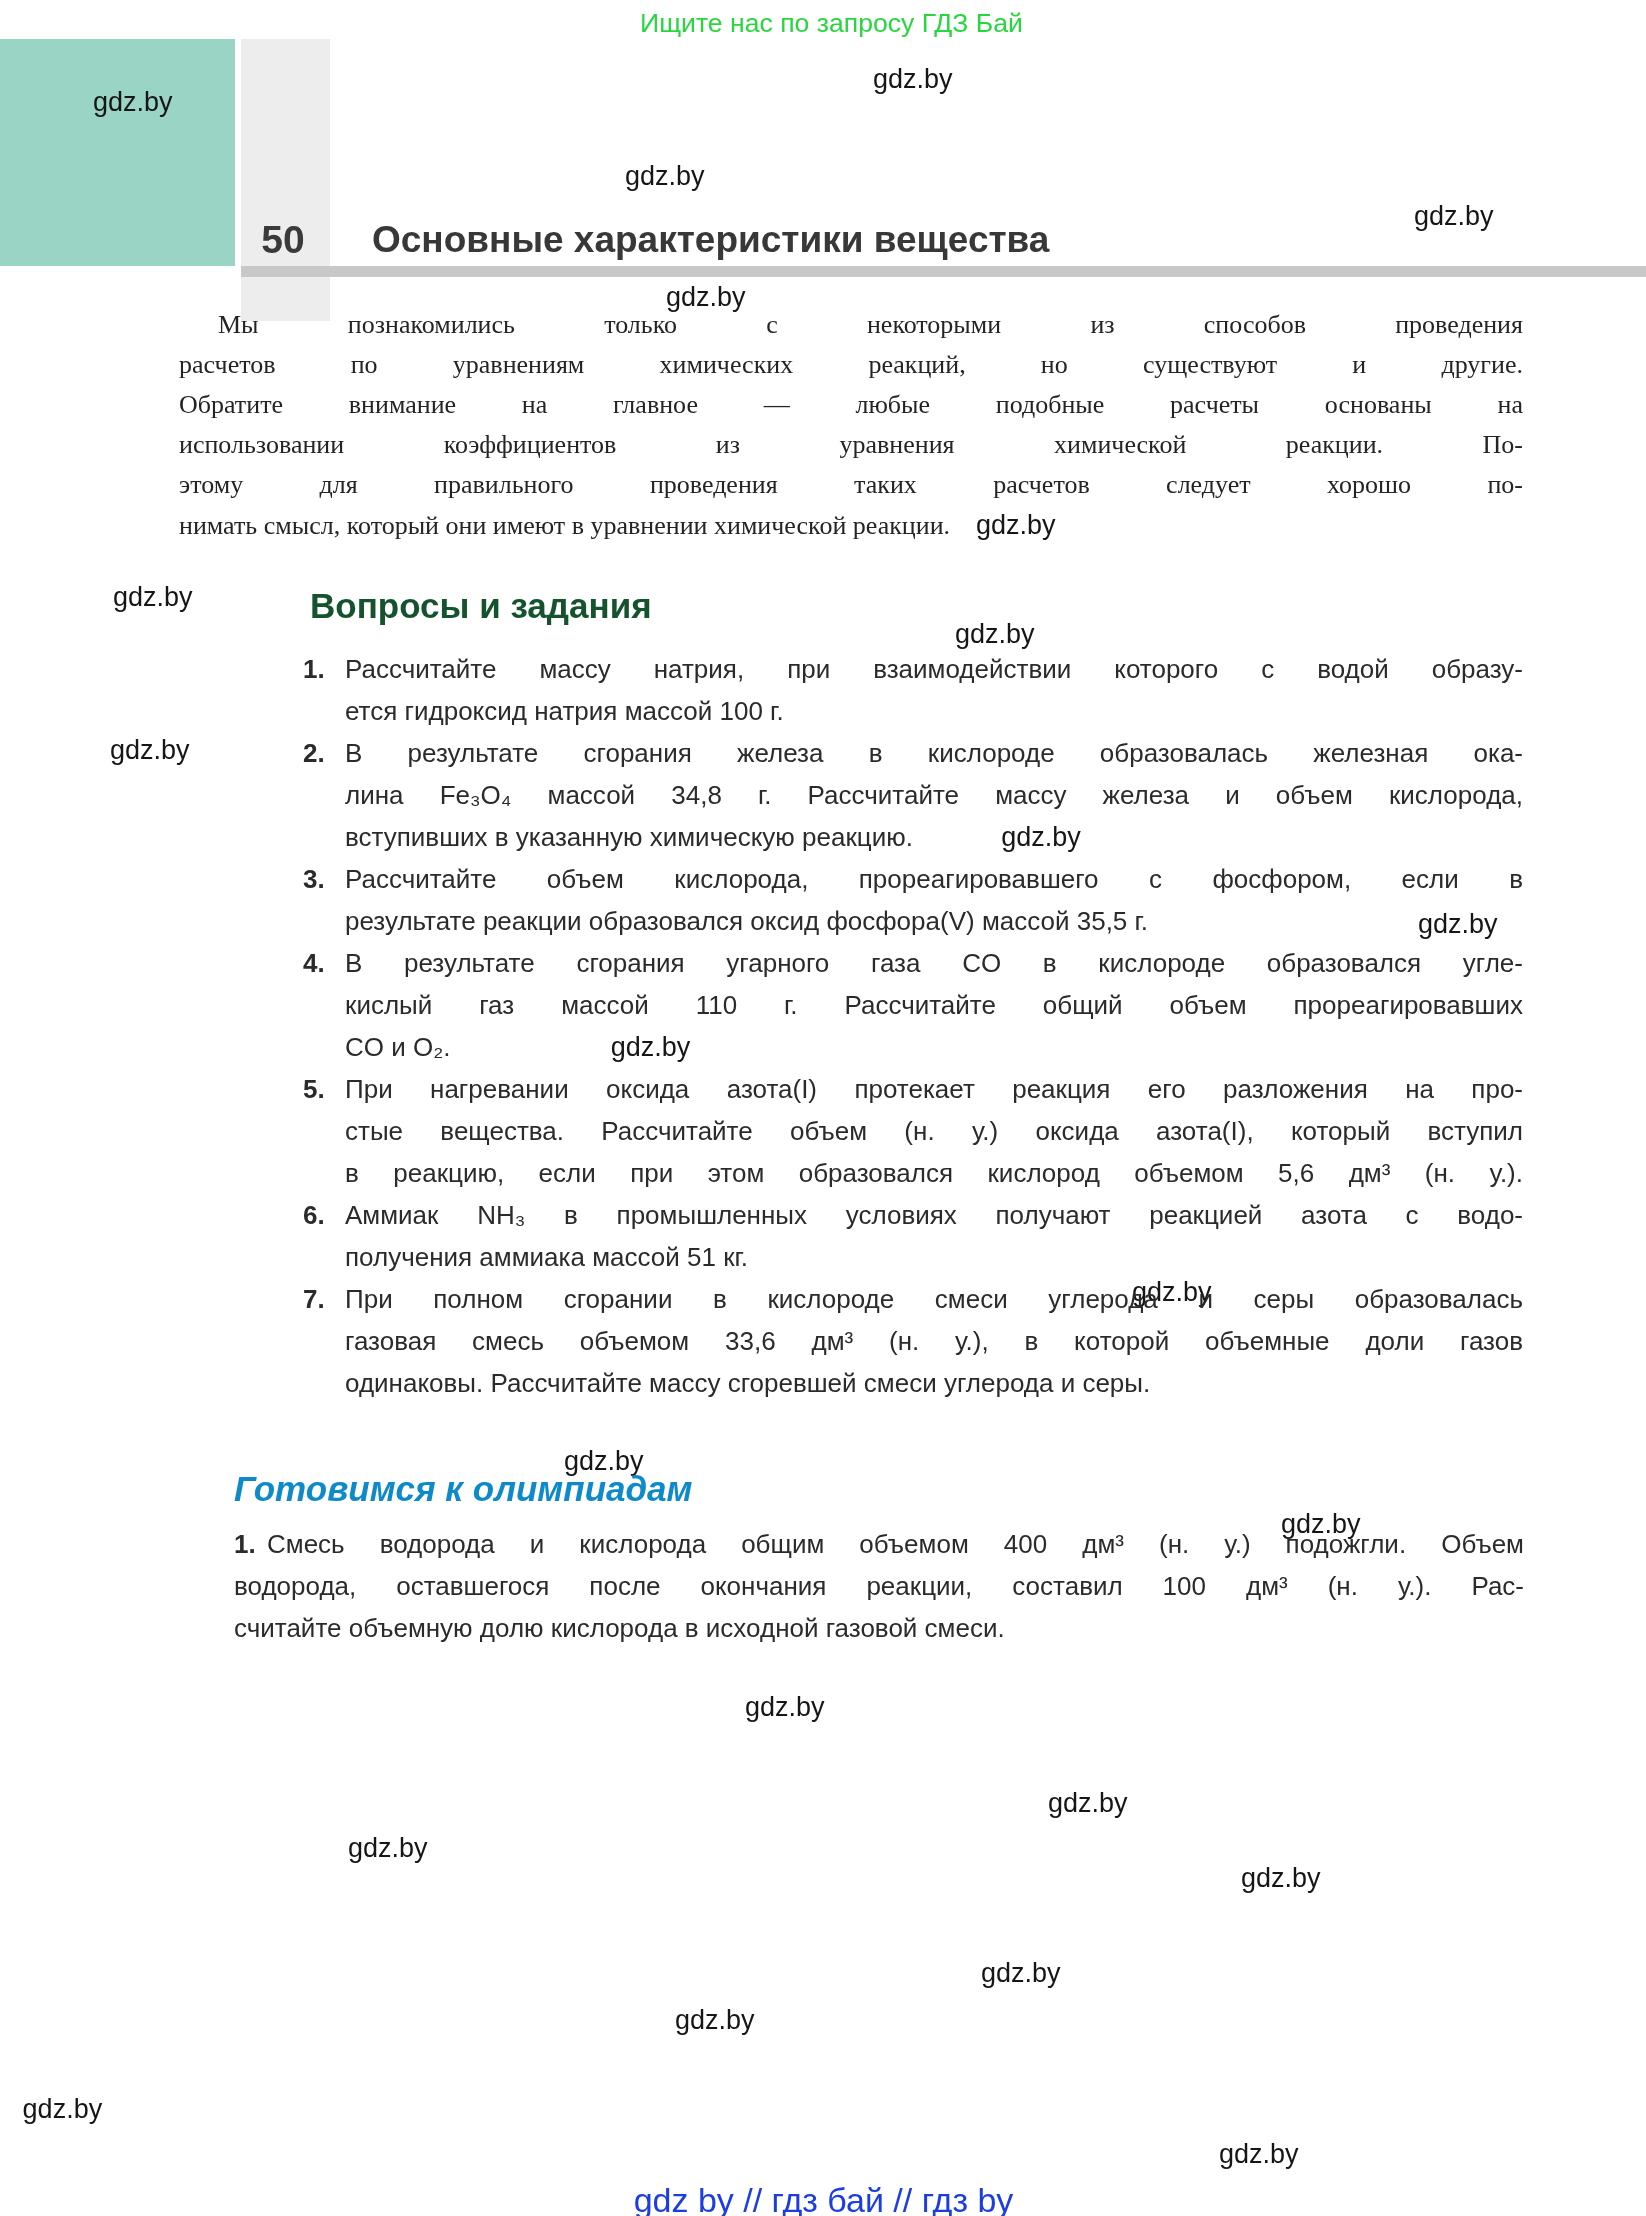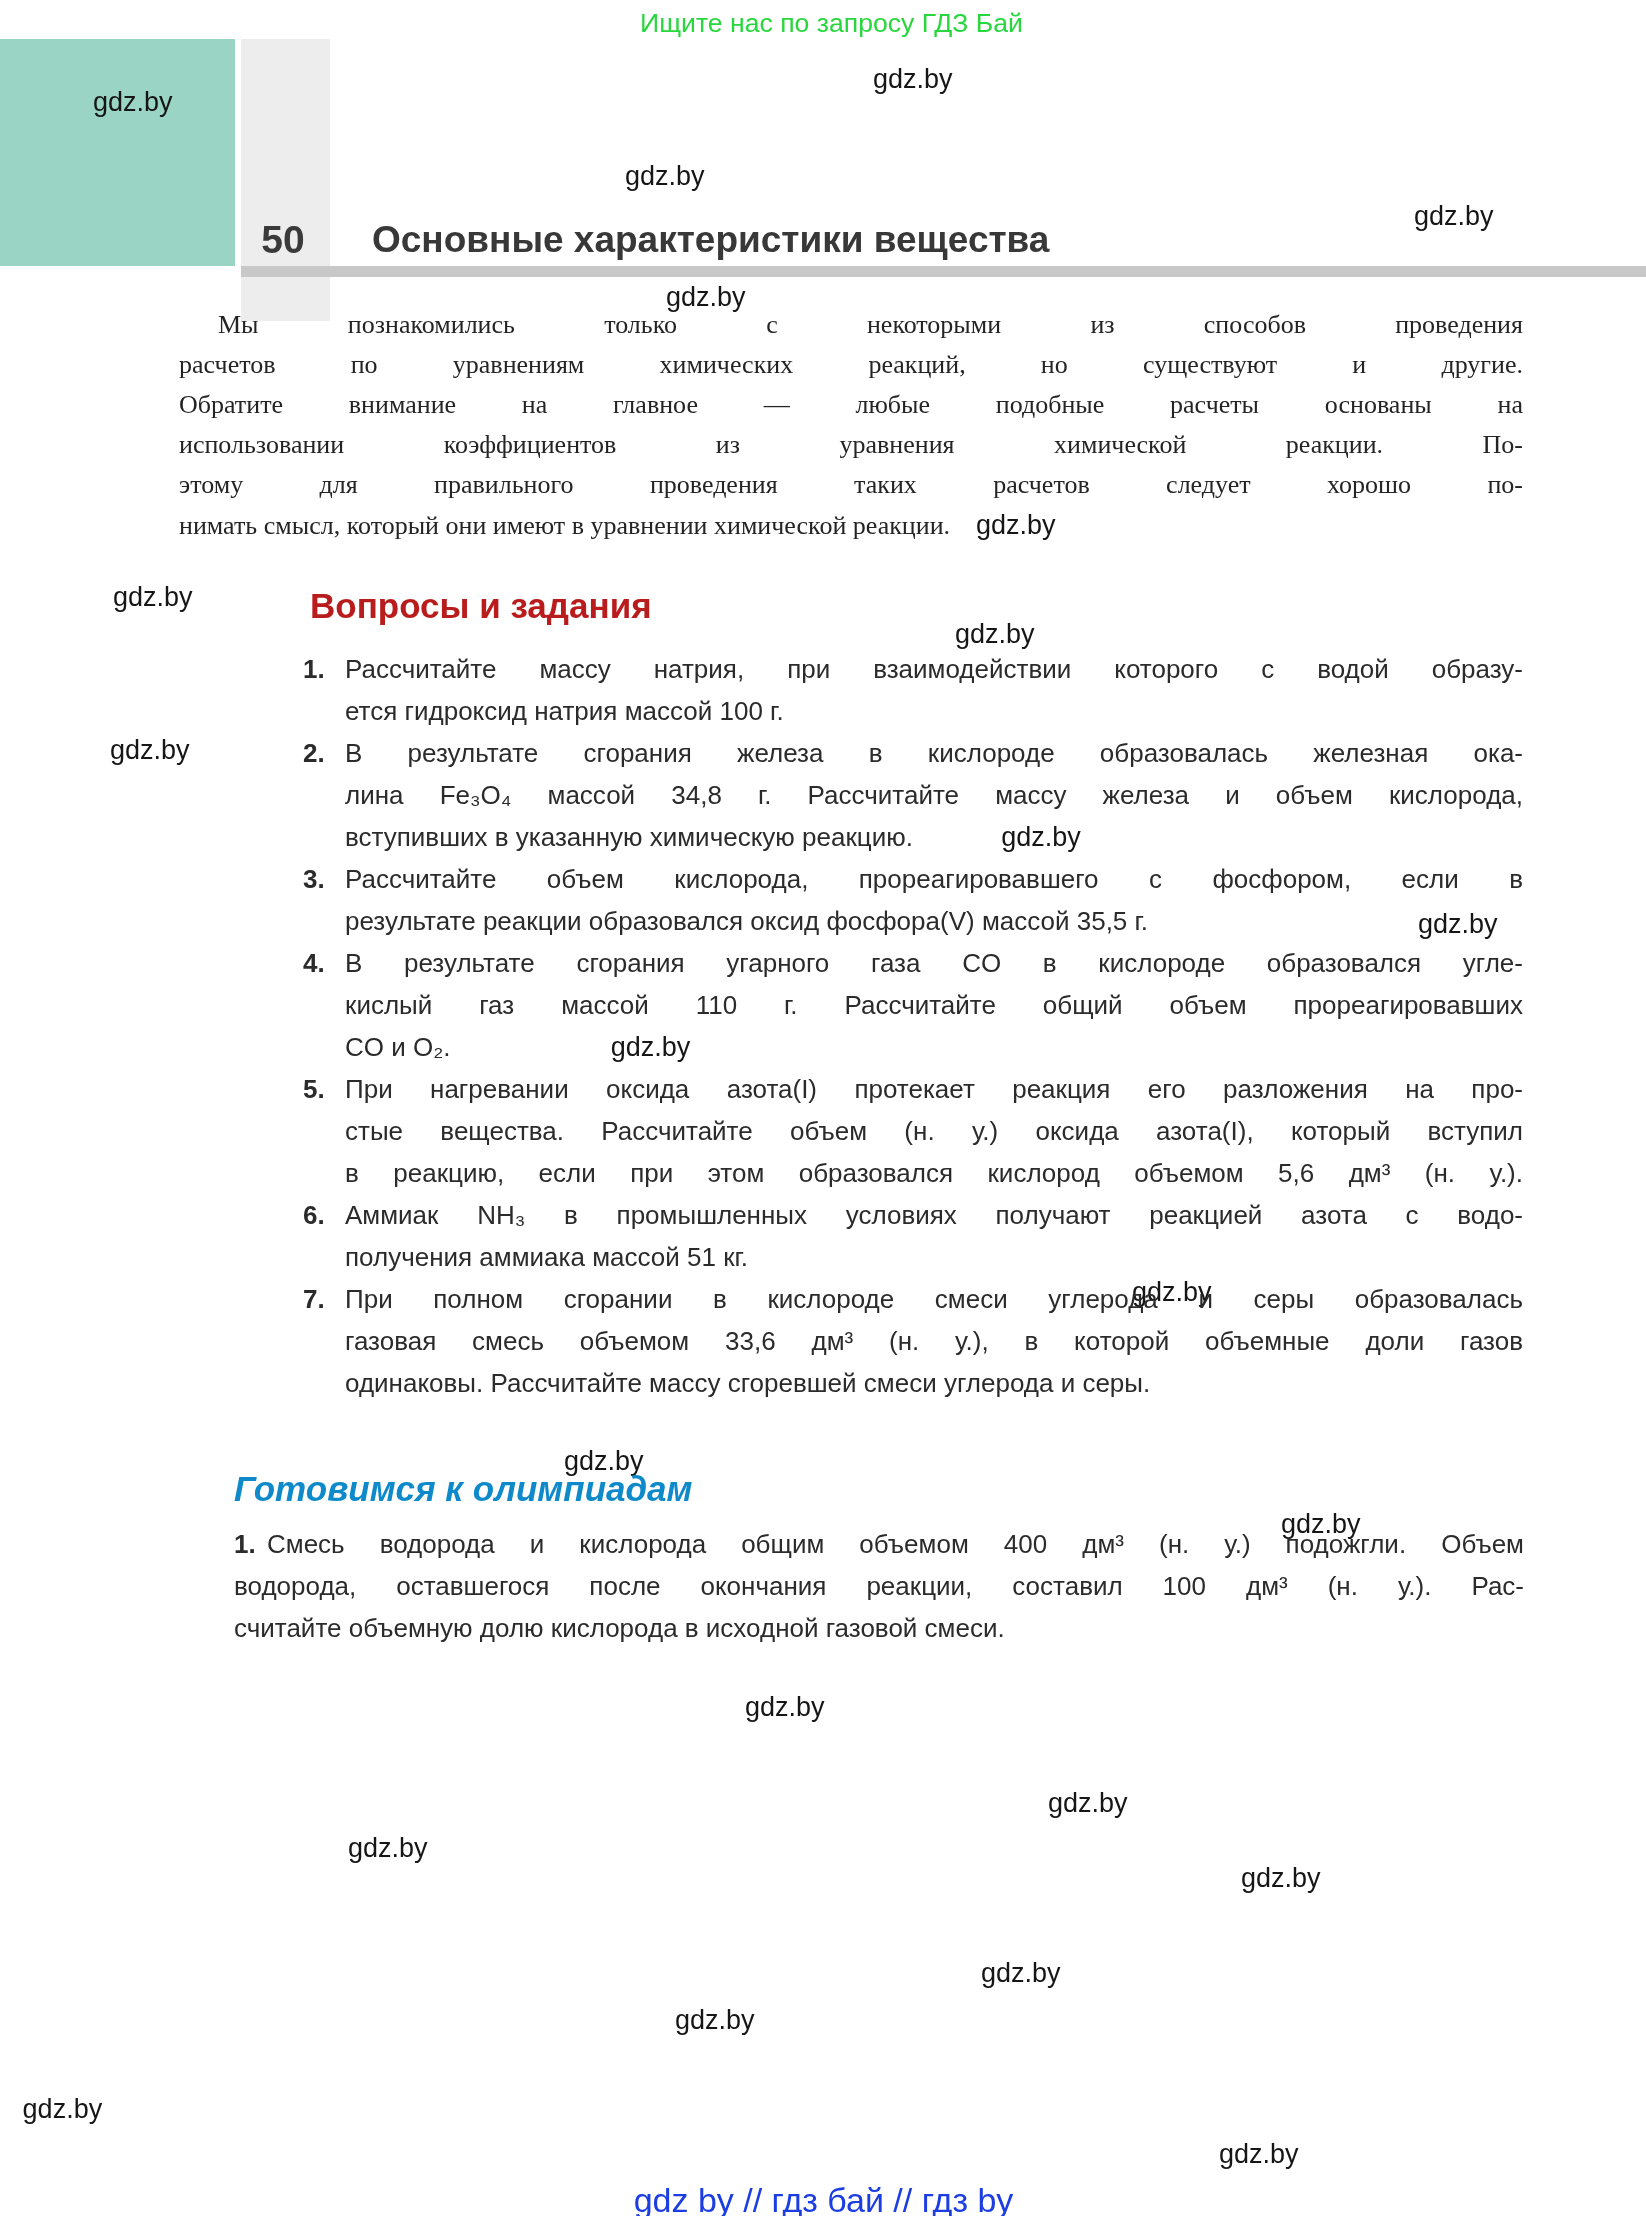--- a/index.html
+++ b/index.html
@@ -85,21 +85,21 @@
     <div class="il jl">расчетов по уравнениям химических реакций, но существуют и другие.</div>
     <div class="il jl">Обратите внимание на главное — любые подобные расчеты основаны на</div>
     <div class="il jl">использовании коэффициентов из уравнения химической реакции. По-</div>
     <div class="il jl">этому для правильного проведения таких расчетов следует хорошо по-</div>
     <div class="il">
       <span>нимать смысл, который они имеют в уравнении химической реакции.</span>
       <span class="wm-in" style="margin-left:19.3px;">gdz.by</span>
     </div>
   </div>
 
-  <div class="blue-h h-questions" style="color:#b91c1c;">Вопросы и задания</div>
+  <div class="blue-h h-questions" style="color:#14532d;">Вопросы и задания</div>
 
   <div class="q-list">
     <div class="q-item">
       <span class="q-num">1.</span>
       <div class="ql jl">Рассчитайте массу натрия, при взаимодействии которого с водой образу-</div>
       <div class="ql">ется гидроксид натрия массой 100 г.</div>
     </div>
     <div class="q-item">
       <span class="q-num">2.</span>
       <div class="ql jl">В результате сгорания железа в кислороде образовалась железная ока-</div>

